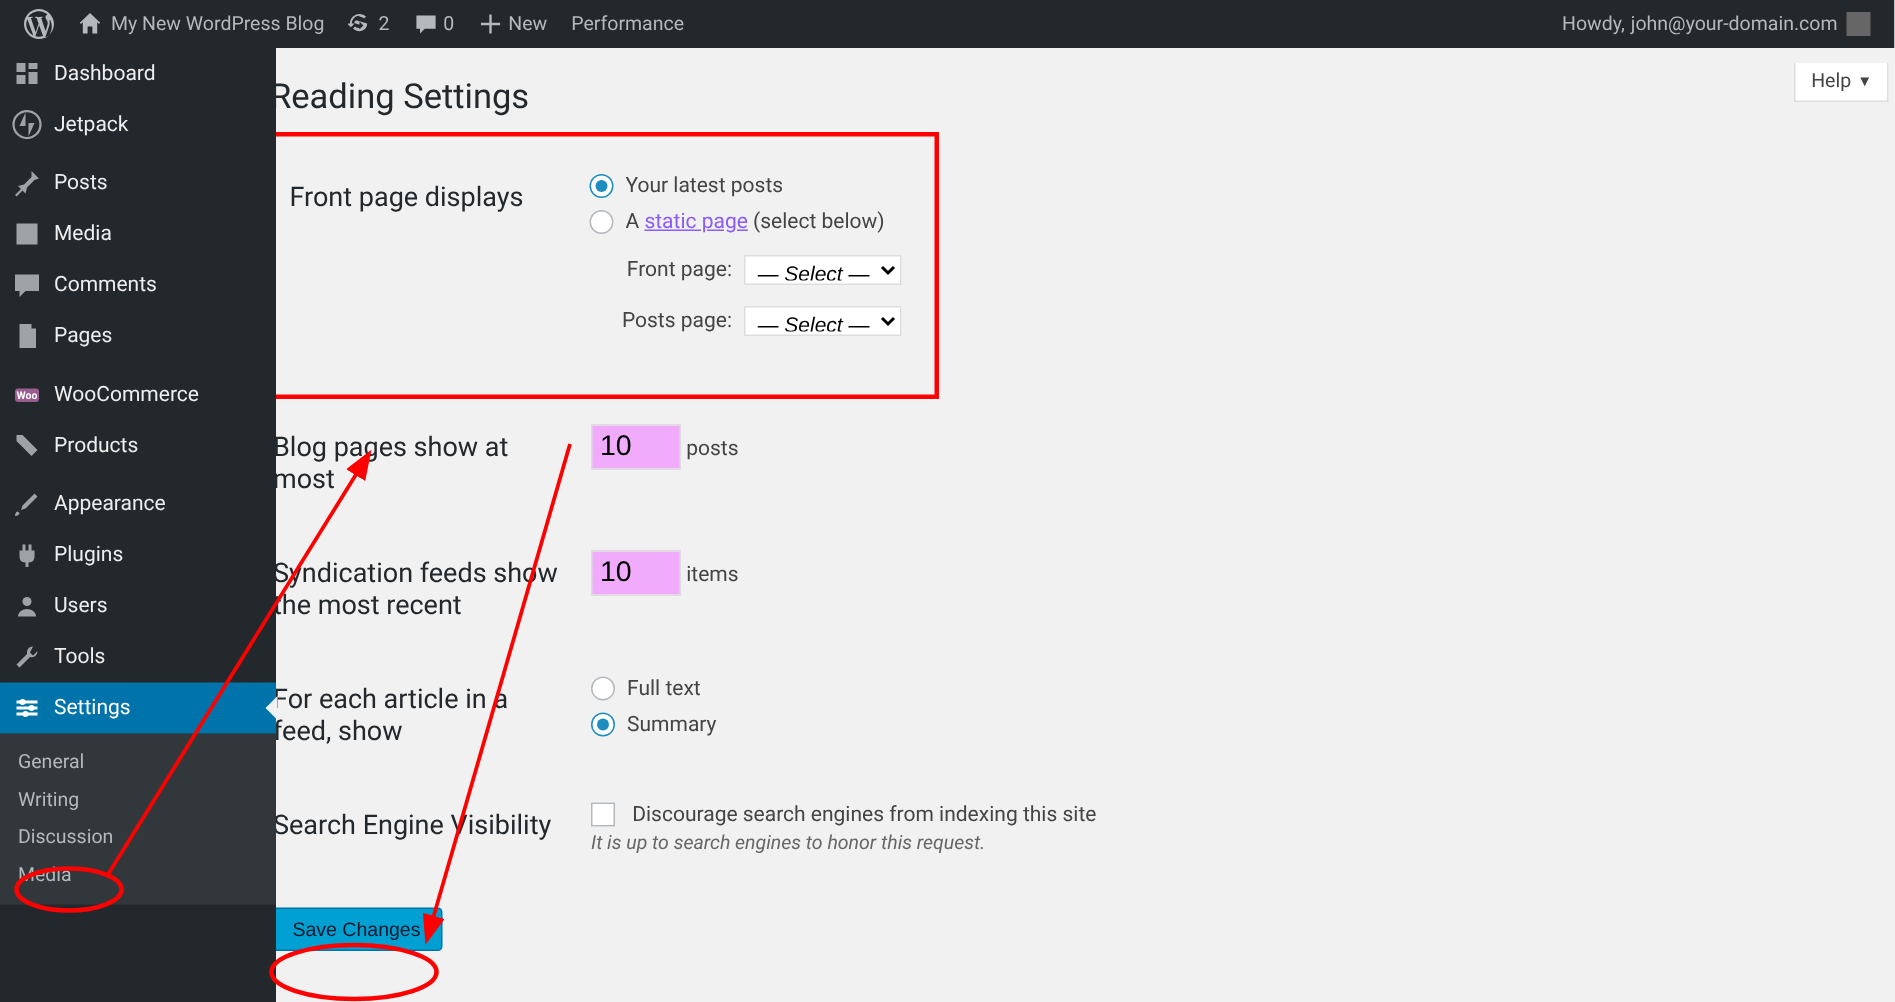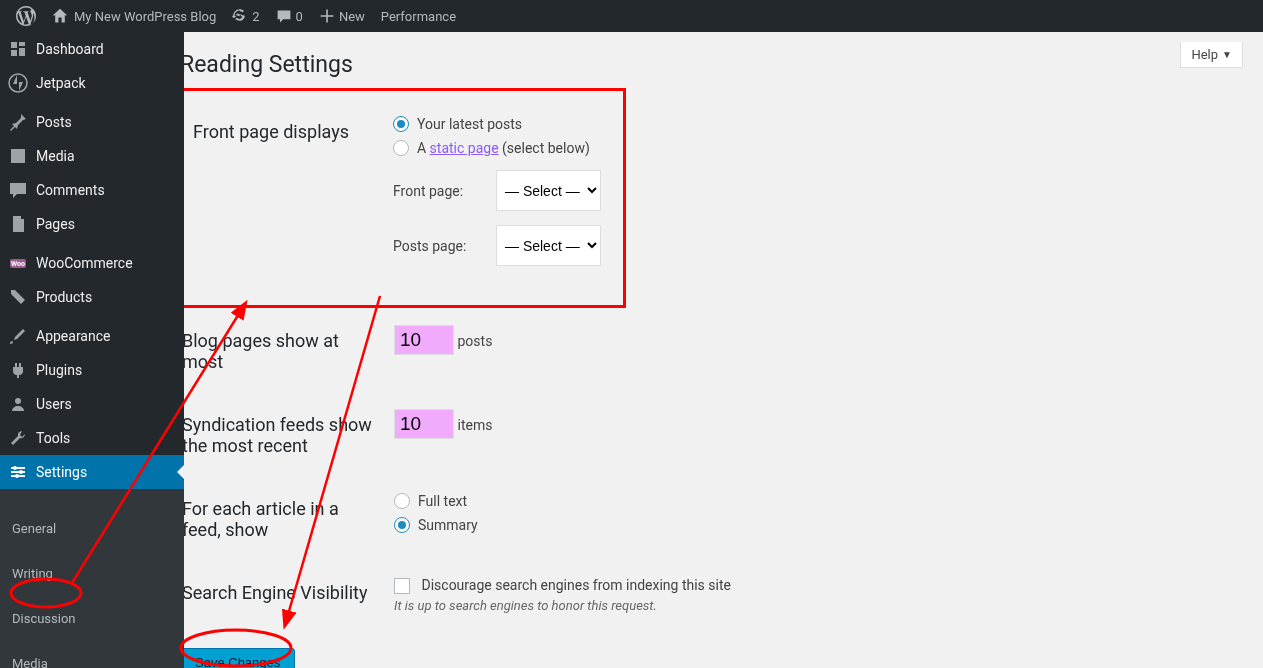--- a/index.html
+++ b/index.html
@@ -15,40 +15,40 @@
 
 #sidemenu { position: absolute; top: 32px; left: 0; width: 184px; bottom: 0; background: #23282d; color: #eee; z-index: 5; }
 .menu-item { display: flex; align-items: center; height: 34px; padding: 0 8px 0 8px; font-size: 14px; color: #eee; cursor: pointer; }
 .menu-item .mi-icon { width: 20px; height: 20px; display: flex; align-items: center; justify-content: flex-end; margin-right: 8px; }
 .menu-item .mi-icon svg { fill: #9ea3a8; }
 .menu-sep { height: 5px; }
 .menu-item.current { background: #0073aa; color: #fff; position: relative; }
 .menu-item.current .mi-icon svg { fill: #fff; }
 .menu-item.current::after { content: ""; position: absolute; right: -1px; top: 50%; margin-top: -8px; border: 8px solid transparent; border-right-color: #f1f1f1; }
 .submenu { background: #32373c; padding: 7px 0; }
-.submenu-item { padding: 5px 12px; font-size: 13px; color: #b4b9be; cursor: pointer; margin-top: 20px; }
+.submenu-item { padding: 5px 12px; font-size: 13px; color: #b4b9be; cursor: pointer; }
 .submenu-item.active { color: #fff; font-weight: 600; }
 
 
 #content { position: absolute; top: 32px; left: 160px; right: 0; bottom: 0; padding: 10px 20px 20px 20px; background: #f1f1f1; overflow: hidden; }
 #content h1 { font-size: 23px; font-weight: 400; color: #23282d; padding: 9px 0 4px 0; }
-.help-tab { position: absolute; top: 10px; right: 20px; background: #fff; border: 1px solid #ddd; border-top: none; padding: 5px 10px; font-size: 13px; cursor: pointer; display:flex; align-items:center; gap:4px;}
+.help-tab { position: absolute; top: 10px; right: 4px; background: #fff; border: 1px solid #ddd; border-top: none; padding: 5px 10px; font-size: 13px; cursor: pointer; display:flex; align-items:center; gap:4px;}
 .help-tab span.caret { font-size:10px; }
 
 .form-table { width: 100%; }
 .form-table tr > th { text-align: left; vertical-align: top; width: 200px; padding: 20px 10px 20px 0; font-weight: 400; font-size: 18px; color: #23282d; }
 .form-table tr > td { padding: 15px 10px; vertical-align: top; font-size: 14px; }
 
 .radio-row { display: flex; align-items: center; margin-bottom: 8px; }
 .radio-row input[type=radio] { appearance: none; width: 16px; height: 16px; border: 1px solid #b4b9be; border-radius: 50%; margin-right: 8px; position: relative; background:#fff;}
 .radio-row input[type=radio]:checked { border-color: #1e8cbe; }
 .radio-row input[type=radio]:checked::after { content:""; position:absolute; left:3px; top:3px; width:8px; height:8px; background:#1e8cbe; border-radius:50%; }
 .sub-select-row { display:flex; align-items:center; margin: 14px 0 0 0; }
-.sub-select-row .lbl { display:inline-block; text-align:left; width:95px; margin-right:8px; }
-select.selectbox { font-size: 14px; padding: 2px 4px; border: 1px solid #ddd; background: #fff; min-width: 96px; height: 41px; }
+.sub-select-row .lbl { display:inline-block; text-align:right; width:95px; margin-right:8px; }
+select.selectbox { font-size: 14px; padding: 2px 4px; border: 1px solid #ddd; background: #fff; min-width: 96px; height: 20px; font-style: italic; }
 input.small-text { width: 60px; padding: 3px 5px; border: 1px solid #ddd; font-size: 19px; background:#f0abfc;}
 input.checkbox { width:16px; height:16px; border:1px solid #b4b9be; appearance:none; margin-right:8px; background:#fff; vertical-align:middle;}
 a.link { color: #8b5cf6; text-decoration: underline; }
 .description { color: #666; font-style: italic; font-size: 13px; margin-top:4px; display:block;}
 
 .highlight-box { border: 3px solid #ff0000; padding: 8px 10px 22px 0; margin-top: 6px; width: 446px; }
 .highlight-box .form-table tr > th { padding-left: 8px; }
 
 .submit-btn { background: #00a0d2; color: #0f172a; border: 1px solid #0073aa; padding: 6px 14px; font-size: 13px; cursor: pointer; border-radius: 3px; margin-top: 18px; }
 
@@ -83,20 +83,27 @@
     <span style="margin-left:4px">0</span>
   </div>
   <div class="ab-item">
     <svg width="16" height="16" viewBox="0 0 20 20">
         <path d="M9 2h2v7h7v2h-7v7H9v-7H2V9h7z"></path>
       </svg>
     <span style="margin-left:4px">New</span>
   </div>
   <div class="ab-item">
     <span>Performance</span>
+  </div>
+  <div class="ab-right">
+    <div class="ab-item">
+      <span>Howdy,</span>
+      <span style="margin-left:4px">john@your-domain.com</span>
+      <span class="ab-avatar"></span>
+    </div>
   </div>
 </div>
 
 <div id="sidemenu">
   <div class="menu-item">
     <span class="mi-icon">
         <svg width="20" height="20" viewBox="0 0 20 20">
           <path d="M3 3h6v6H3zM11 3h6v4h-6zM11 9h6v8h-6zM3 11h6v6H3z"></path>
         </svg>
       </span>

